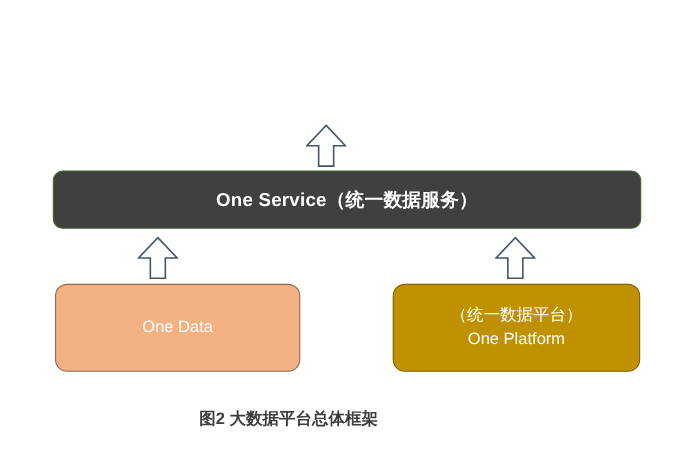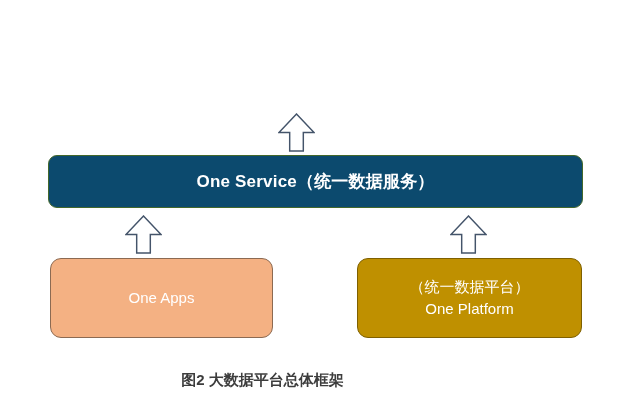--- a/index.html
+++ b/index.html
@@ -34,21 +34,21 @@
     font-weight: bold;
     letter-spacing: 0.2px;
   }
   .box-many-apps {
     top: 58px;
     background: #2e75b6;
     border: 1px solid #255e91;
   }
   .box-one-service {
     top: 155px;
-    background: #0c4a6e;
+    background: #404040;
     border: 1px solid #44682b;
   }
   .box-small {
     top: 258px;
     height: 80px;
     border-radius: 11px;
     font-size: 15px;
     line-height: 1.45;
   }
   .box-one-data {
@@ -105,21 +105,21 @@
     </svg>
   </div>
 
   <div class="arrow arrow-right">
     <svg viewBox="0 0 38 40" xmlns="http://www.w3.org/2000/svg">
       <polygon points="19,1 37,20 26,20 26,39 12,39 12,20 1,20" fill="#ffffff" stroke="#44546a" stroke-width="1.5" stroke-linejoin="miter"></polygon>
     </svg>
   </div>
 
   <div class="box box-small box-one-data">
-    <div>One Apps</div>
+    <div>One Data</div>
   </div>
 
   <div class="box box-small box-one-platform">
     <div>（统一数据平台）</div>
     <div>One Platform</div>
   </div>
 
   <div class="caption">图2 大数据平台总体框架</div>
 
 </div>

